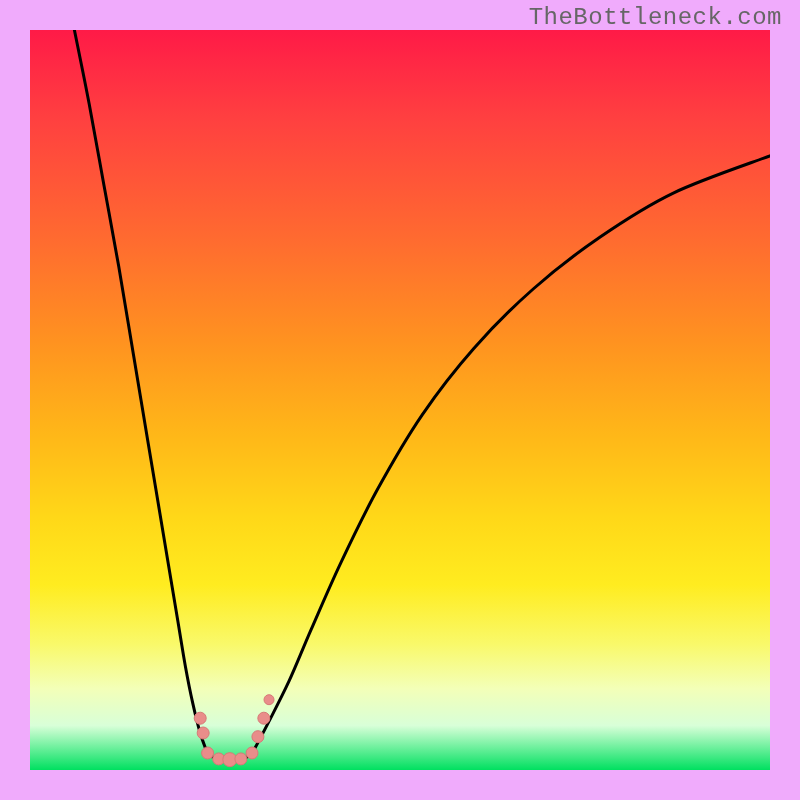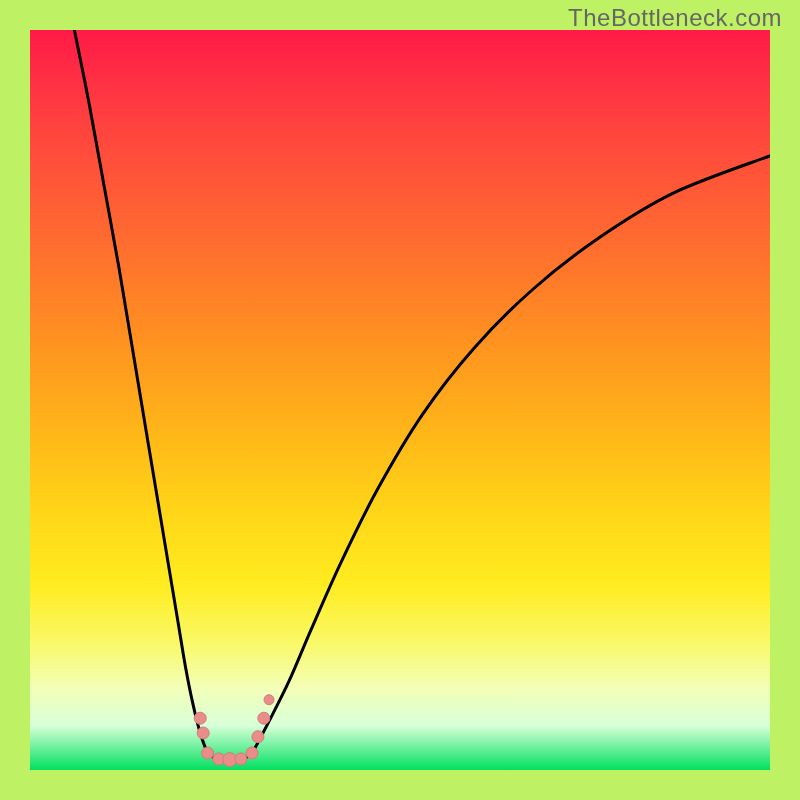--- a/index.html
+++ b/index.html
@@ -8,21 +8,22 @@
     width: 800px;
     height: 800px;
     background: #000;
     font-family: Arial, Helvetica, sans-serif;
     overflow: hidden;
   }
   .frame {
     position: relative;
     width: 800px;
     height: 800px;
-    background: #bef264;
+    background: #f0abfc;
+    font-family: Liberation Mono, monospace;
   }
   .watermark {
     position: absolute;
     top: 4px;
     right: 18px;
     color: #666;
     font-size: 24px;
     font-weight: 500;
     letter-spacing: 0.5px;
     z-index: 10;

